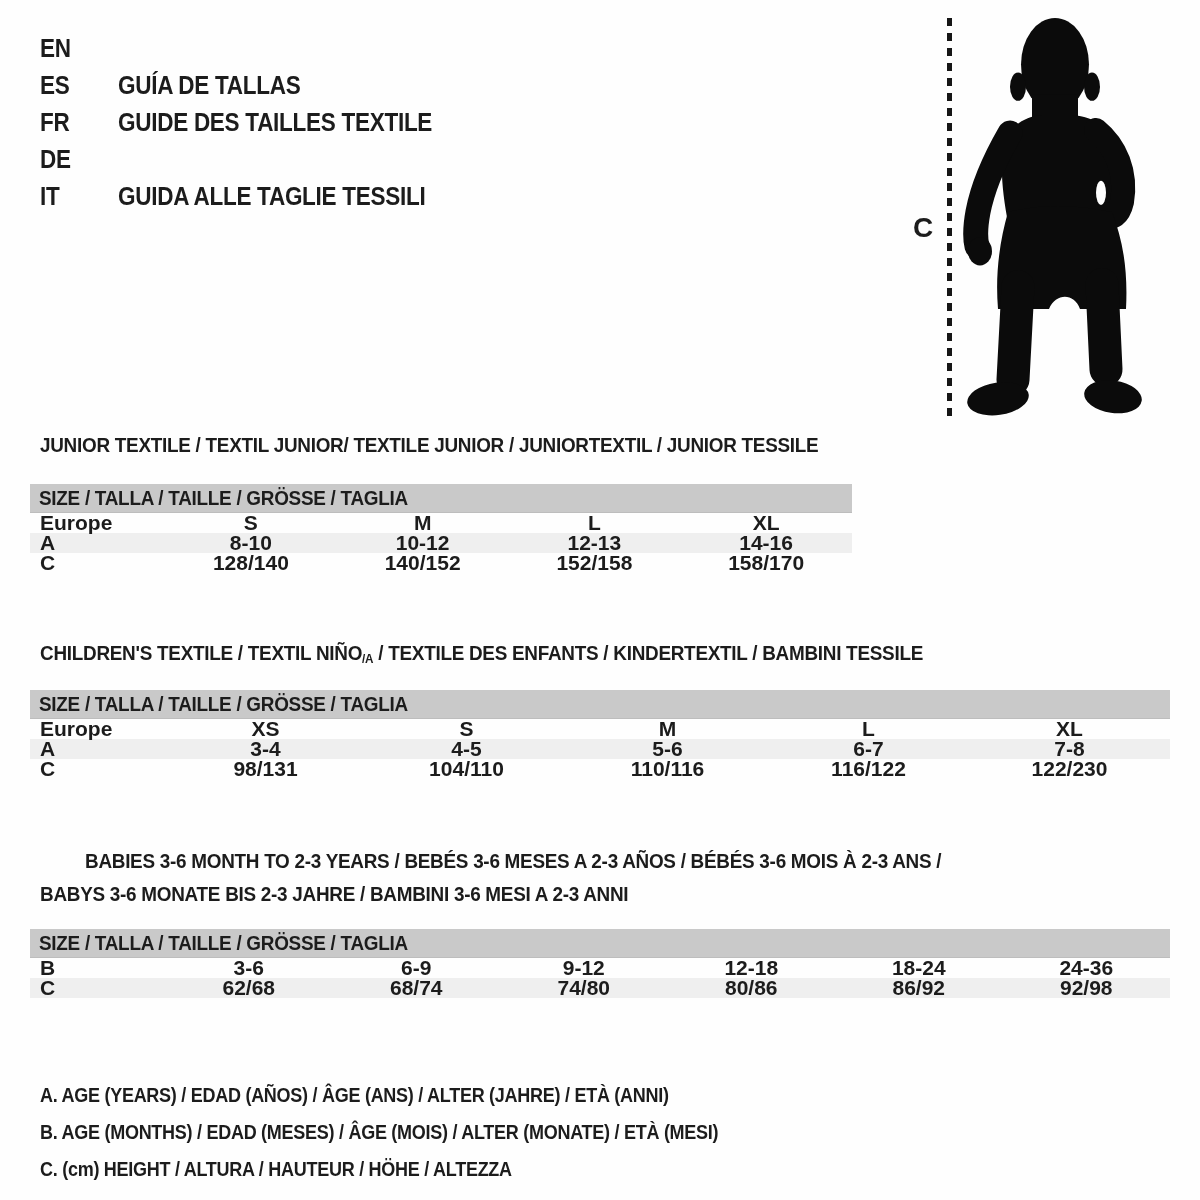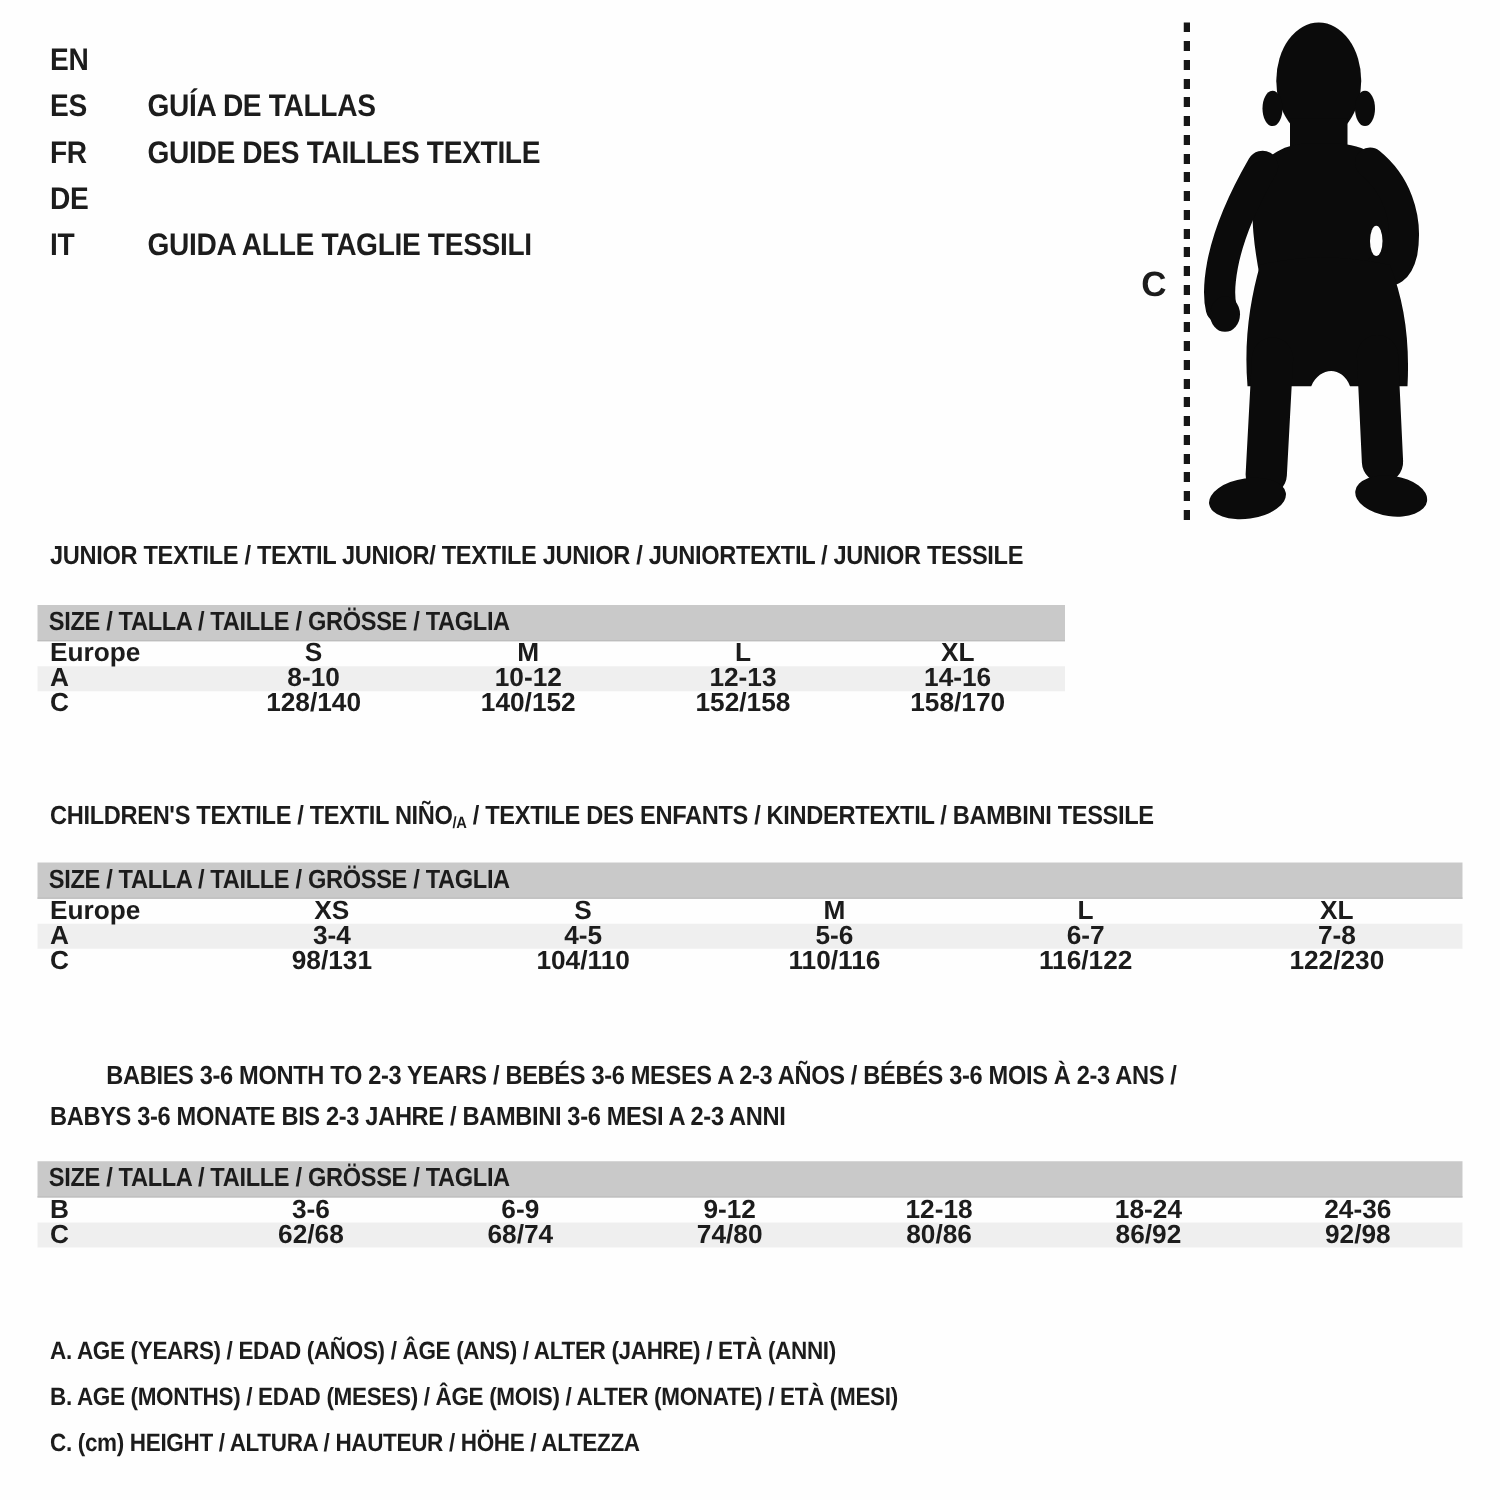--- a/index.html
+++ b/index.html
@@ -38,21 +38,21 @@
   #t1-rows{left:30px;top:513px;}
   #t2-title{left:40px;top:641px;}
   #t2-bar{left:30px;top:690px;}
   #t2-rows{left:30px;top:719px;}
   #t3-title1{left:40px;top:849px;margin-left:45px;}
   #t3-title2{left:40px;top:882px;}
   #t3-bar{left:30px;top:929px;}
   #t3-rows{left:30px;top:958px;}
   
   #legend{left:40px;top:1070px;}
-  .legend-line{height:37px;display:flex;align-items:flex-start;font-size:20px;font-weight:700;white-space:nowrap;}
+  .legend-line{height:37px;display:flex;align-items:flex-end;font-size:20px;font-weight:700;white-space:nowrap;}
 </style>
 </head>
 <body>
 
 <div id="app">
 
   <section id="langs" class="abs">
     <div class="lang-row">
       <span class="lang-code"><span class="cx">EN</span></span>
     </div>

